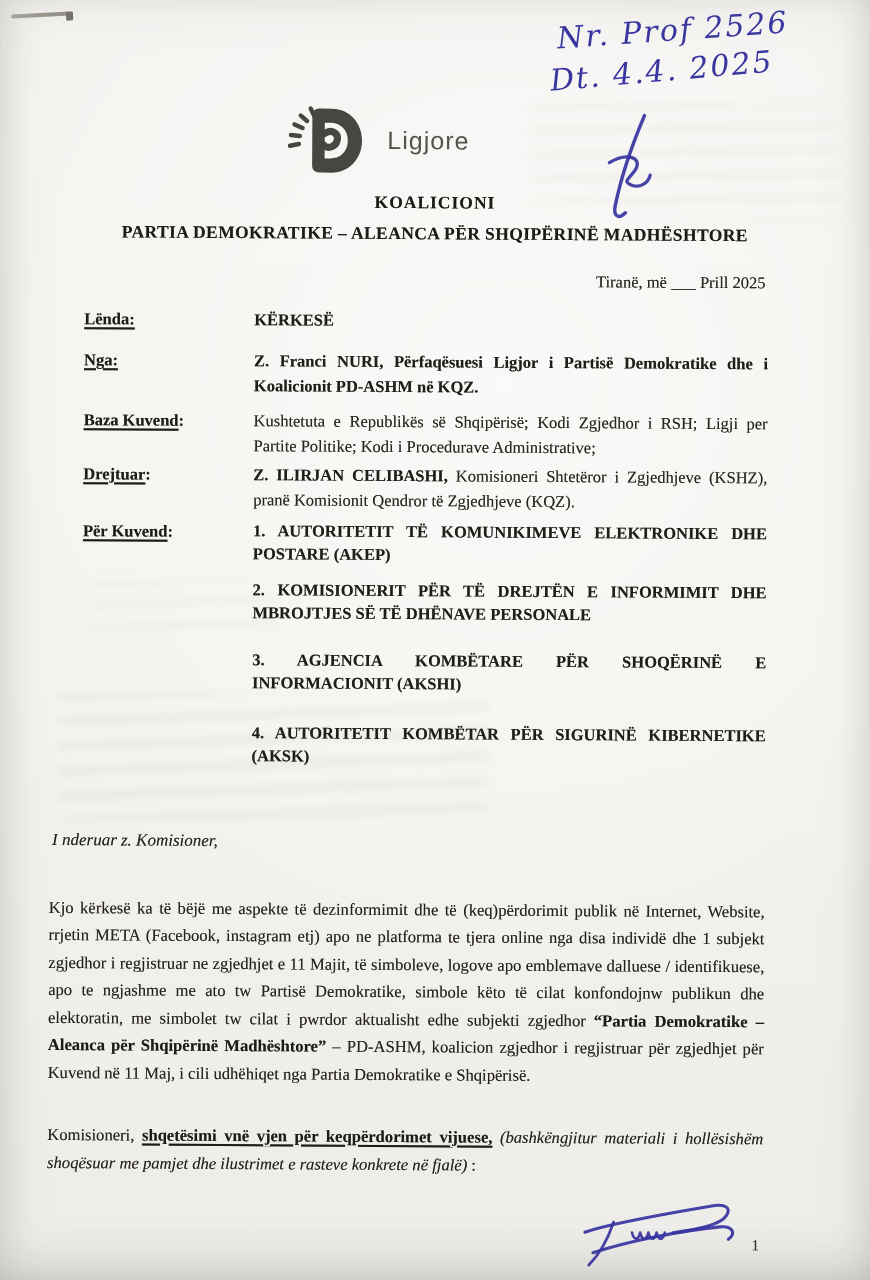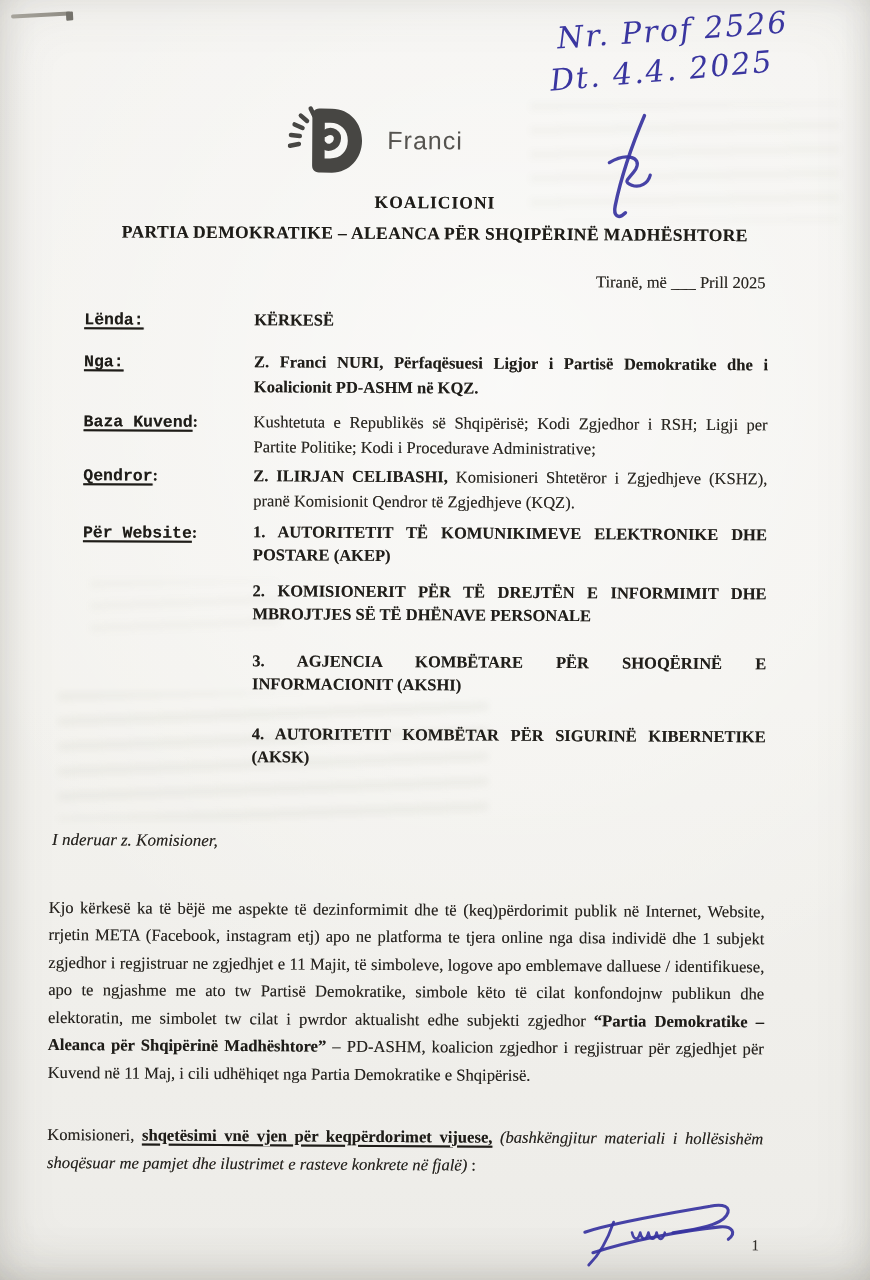--- a/index.html
+++ b/index.html
@@ -50,21 +50,21 @@
   .h-koalicioni{position:absolute;left:0;top:190px;width:870px;text-align:center;
     font-weight:bold;font-size:17.5px;letter-spacing:1px;color:#1e1c18;}
   .h-coalition{position:absolute;left:0;top:221px;width:870px;text-align:center;
     font-weight:bold;font-size:17.5px;letter-spacing:.4px;color:#1e1c18;}
   .dateline{position:absolute;left:0;top:269px;width:766px;text-align:right;font-size:16.5px;color:#2a2722;}
 
   
   .fields{position:absolute;left:85px;top:306px;width:684px;font-size:16.5px;line-height:25px;}
   .frow{display:grid;grid-template-columns:170px 1fr;}
   .flabel{font-weight:bold;color:#1e1c18;}
-  .flabel .und{text-decoration:underline;text-decoration-thickness:1.5px;text-underline-offset:3px;font-family:Liberation Mono, monospace;}
+  .flabel .und{text-decoration:underline;text-decoration-thickness:1.5px;text-underline-offset:3px;}
   .fvalue{text-align:justify;}
   .bold{font-weight:bold;color:#201e1a;}
   .mb1{margin-bottom:16px;}.mb2{margin-bottom:10px;}.mb3{margin-bottom:4px;}.mb4{margin-bottom:7px;}
   .ditem{font-weight:bold;color:#201e1a;text-align:justify;line-height:23px;}
   .ditem-ind{margin-left:170px;}
   .dmb1{margin-bottom:13px;}.dmb2{margin-bottom:24px;}.dmb3{margin-bottom:27px;}
 
   
   .salutation{position:absolute;left:56px;top:830px;font-style:italic;font-size:17px;color:#26231f;}
   .para1{position:absolute;left:53px;top:877px;width:716px;text-align:justify;
@@ -103,21 +103,21 @@
           <line x1="3" y1="46" x2="13" y2="44"></line>
           <line x1="4" y1="34" x2="14" y2="35"></line>
           <line x1="8" y1="22" x2="17" y2="26"></line>
           <line x1="15" y1="12" x2="22" y2="18"></line>
           <line x1="26" y1="4" x2="30" y2="12"></line>
         </g>
         <path fill="#474643" fill-rule="evenodd" d="M28,12 C28,6 32,4 38,4 L50,4 C70,4 84,20 84,40 C84,60 70,76 50,76 L38,76 C32,76 28,74 28,68 Z M42,20 L48,20 C60,20 68,28 68,40 C68,52 60,60 48,60 L42,60 Z"></path>
         <path fill="none" stroke="#474643" stroke-width="8" stroke-linecap="round" d="M42,32 C50,26 58,32 56,40 C54,48 44,50 40,44"></path>
       </svg>
       <div class="logo-text">
-        <div class="l1">Franci</div>
+        <div class="l1">Ligjore</div>
       </div>
     </div>
 
     <svg class="flourish-top" width="85" height="128" viewBox="0 0 80 125">
       <path class="sig-stroke" stroke-width="3.4" d="M58,4 C48,28 36,62 30,92 C28,102 33,106 40,99"></path>
       <path class="sig-stroke" stroke-width="3.2" d="M24,50 C40,40 56,44 50,56 C44,66 36,68 46,72 C54,75 62,70 64,62"></path>
     </svg>
 
     <div class="h-koalicioni doc-text">KOALICIONI</div>
     <div class="h-coalition doc-text">PARTIA DEMOKRATIKE – ALEANCA PËR SHQIPËRINË MADHËSHTORE</div>
@@ -134,26 +134,26 @@
         <div class="flabel"><span class="und">Nga:</span></div>
         <div class="fvalue bold">Z. Franci NURI, Përfaqësuesi Ligjor i Partisë Demokratike dhe i Koalicionit PD-ASHM në KQZ.</div>
       </div>
 
       <div class="frow mb3">
         <div class="flabel"><span class="und">Baza Kuvend</span><span>:</span></div>
         <div class="fvalue">Kushtetuta e Republikës së Shqipërisë; Kodi Zgjedhor i RSH; Ligji per Partite Politike; Kodi i Procedurave Administrative;</div>
       </div>
 
       <div class="frow mb4">
-        <div class="flabel"><span class="und">Qendror</span><span>:</span></div>
+        <div class="flabel"><span class="und">Drejtuar</span><span>:</span></div>
         <div class="fvalue"><span class="bold">Z. ILIRJAN CELIBASHI,</span><span> Komisioneri Shtetëror i Zgjedhjeve (KSHZ),  pranë Komisionit Qendror të Zgjedhjeve (KQZ).</span></div>
       </div>
 
       <div class="frow dmb1">
-        <div class="flabel"><span class="und">Për Website</span><span>:</span></div>
+        <div class="flabel"><span class="und">Për Kuvend</span><span>:</span></div>
         <div class="ditem">1. AUTORITETIT TË KOMUNIKIMEVE ELEKTRONIKE DHE POSTARE (AKEP)</div>
       </div>
       <div class="ditem ditem-ind dmb2">2. KOMISIONERIT PËR TË DREJTËN E INFORMIMIT DHE MBROJTJES SË TË DHËNAVE PERSONALE</div>
       <div class="ditem ditem-ind dmb3">3. AGJENCIA KOMBËTARE PËR SHOQËRINË E INFORMACIONIT (AKSHI)</div>
       <div class="ditem ditem-ind">4. AUTORITETIT KOMBËTAR PËR SIGURINË KIBERNETIKE (AKSK)</div>
     </div>
 
     <div class="salutation doc-text">I nderuar z. Komisioner,</div>
 
     <p class="para1 doc-text"><span>Kjo kërkesë ka të bëjë me aspekte të dezinformimit dhe të (keq)përdorimit publik në Internet, Website, rrjetin META (Facebook, instagram etj) apo ne platforma te tjera online nga disa individë dhe 1 subjekt zgjedhor i regjistruar ne zgjedhjet e 11 Majit, të simboleve, logove apo emblemave dalluese / identifikuese, apo te ngjashme me ato tw Partisë Demokratike, simbole këto të cilat konfondojnw publikun dhe elektoratin, me simbolet tw cilat i pwrdor aktualisht edhe subjekti zgjedhor </span><span class="q">“Partia Demokratike – Aleanca për Shqipërinë Madhështore”</span><span> – PD-ASHM, koalicion zgjedhor i regjistruar për zgjedhjet për Kuvend në 11 Maj, i cili udhëhiqet nga Partia Demokratike e Shqipërisë.</span></p>

